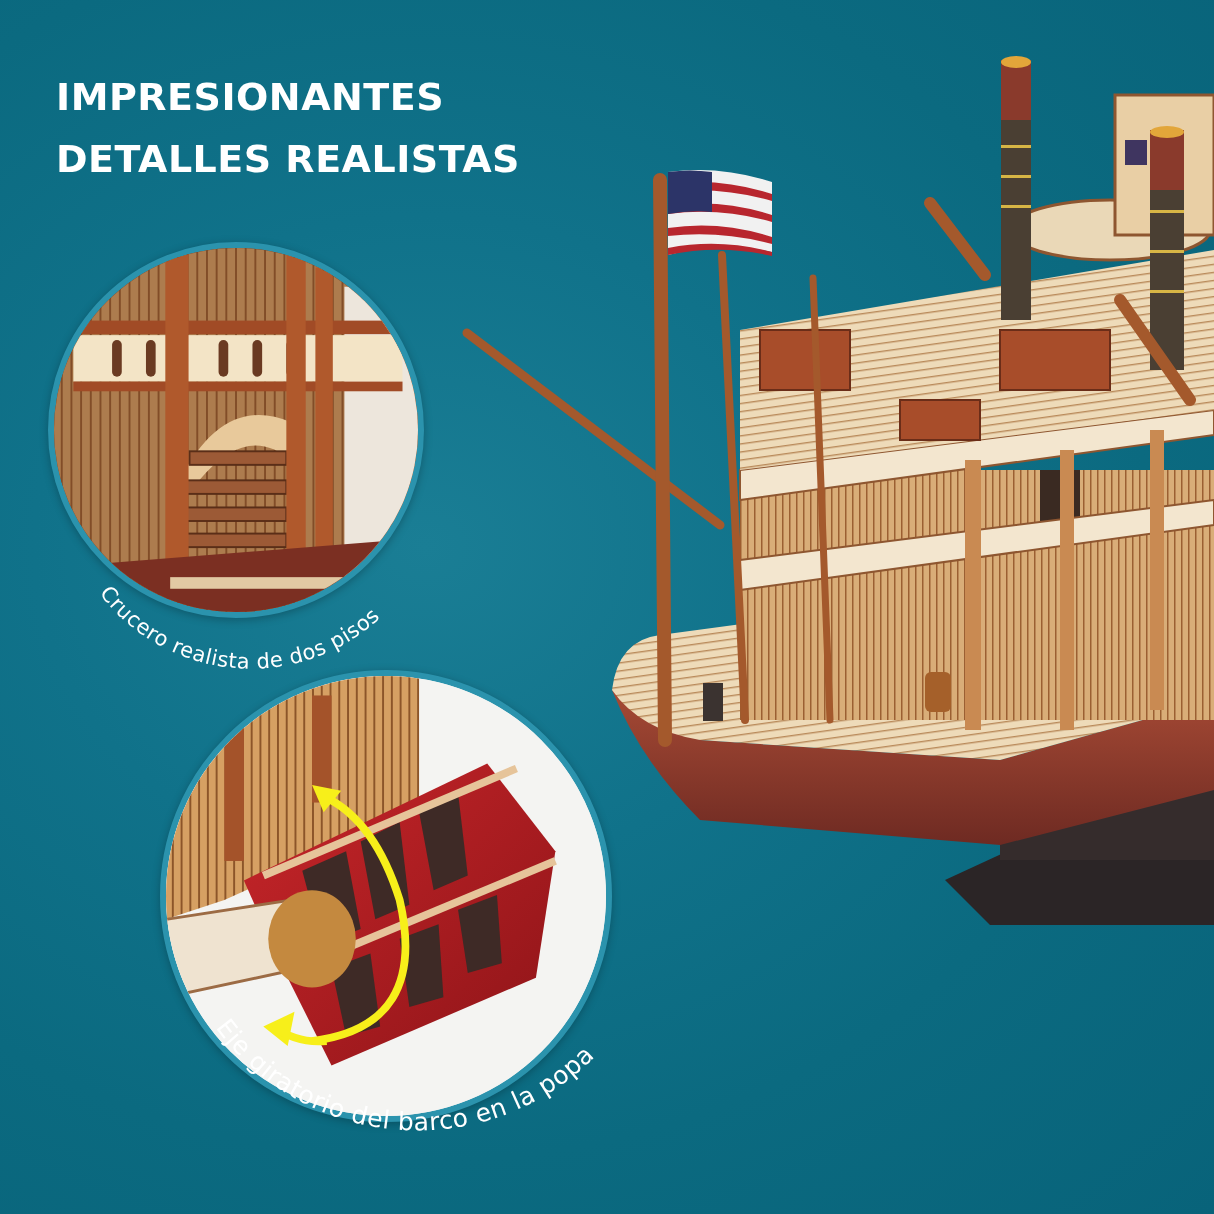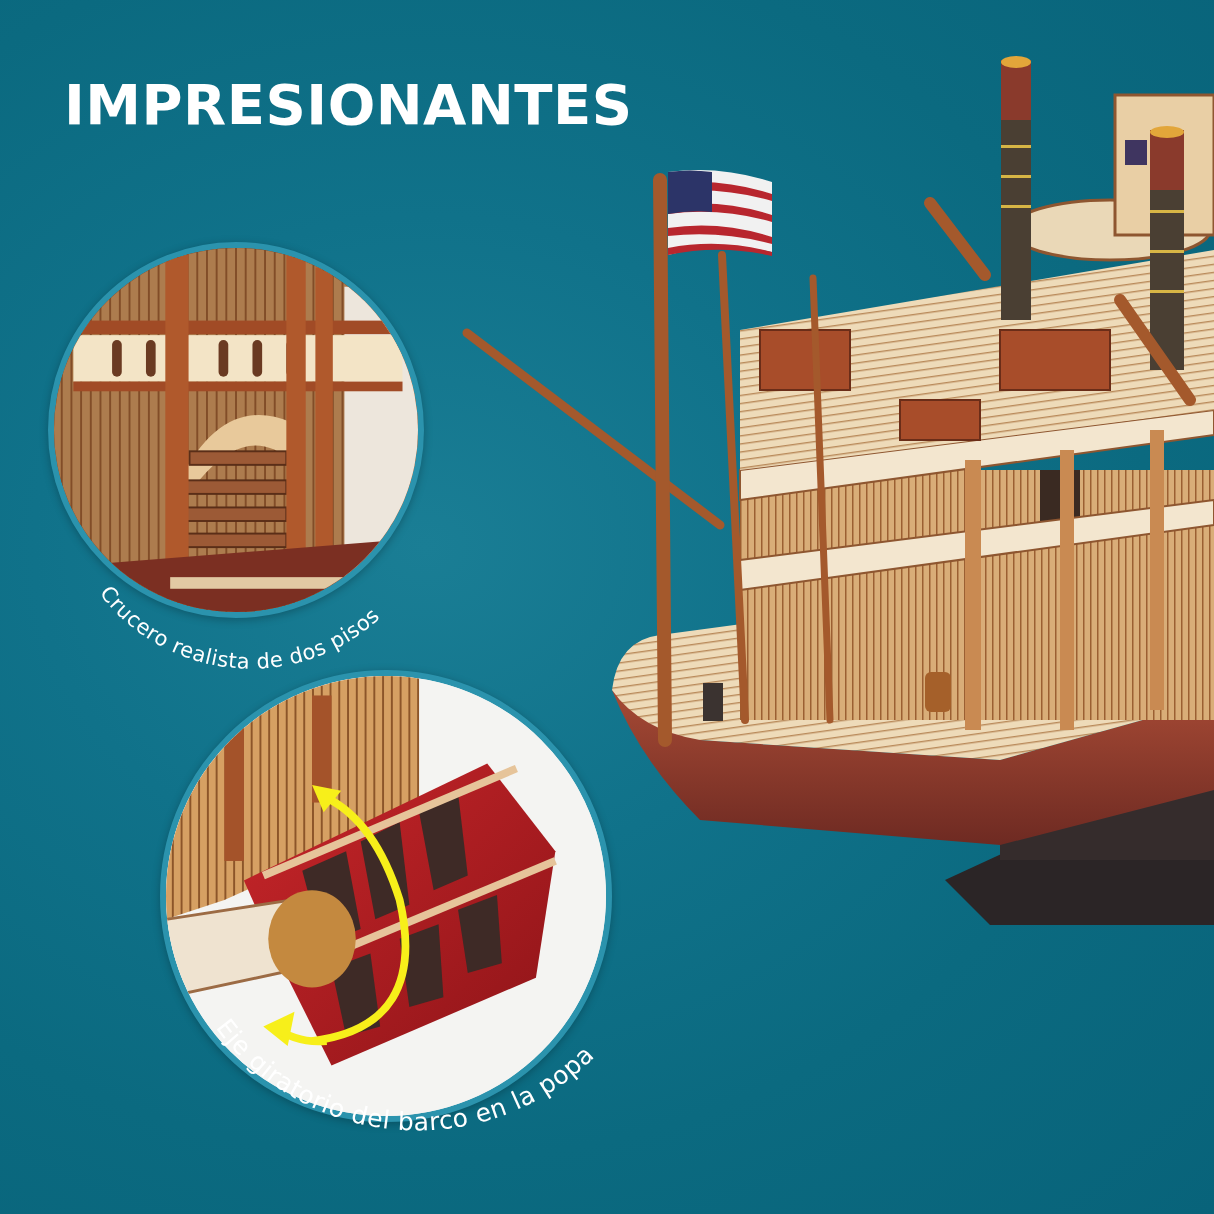--- a/index.html
+++ b/index.html
@@ -2,23 +2,23 @@
 <html><head>
 <meta charset="utf-8">
 <style>
   html, body { margin:0; padding:0; }
   body { width:1214px; height:1214px; overflow:hidden; font-family:"Liberation Sans", sans-serif; }
   .canvas {
     position:relative; width:1214px; height:1214px; overflow:hidden;
     background: radial-gradient(ellipse at 35% 45%, #1a7e95 0%, #10728a 35%, #0b6a80 65%, #08637a 100%);
   }
   .headline {
-    position:absolute; left:48px; top:58px; margin:16px;
+    position:absolute; left:48px; top:58px; margin:8px;
     color:#ffffff; font-family:"DejaVu Sans", sans-serif; font-weight:bold;
-    font-size:56px; line-height:62px; letter-spacing:0.5px;
+    font-size:38px; line-height:62px; letter-spacing:0.5px;
   }
   .headline span { display:block; }
   .circle {
     position:absolute; border-radius:50%; overflow:hidden;
     border:6px solid #2b93ad; box-sizing:border-box;
     box-shadow: 0 2px 8px rgba(0,0,0,0.25);
   }
   .circle svg { width:100%; height:100%; display:block; }
   #circle-1 { left:48px; top:242px; width:376px; height:376px; background:#8a4a28; }
   #circle-2 { left:160px; top:670px; width:452px; height:452px; background:#f2f2f0; }
@@ -26,20 +26,21 @@
   .curved text { fill:#ffffff; font-family:"DejaVu Sans", sans-serif; }
   .ship { position:absolute; left:460px; top:0; width:754px; height:940px; }
 </style>
 </head>
 <body>
 
 <div class="canvas">
 
   <h1 class="headline">
     <span>IMPRESIONANTES</span>
+    <span>DETALLES REALISTAS</span>
   </h1>
 
   <svg class="ship" viewBox="460 0 754 940">
     <defs>
       <linearGradient id="hullG" x1="0" y1="0" x2="0" y2="1">
         <stop offset="0" stop-color="#a64a35"></stop>
           <stop offset="1" stop-color="#6e2a22"></stop>
       </linearGradient>
       <linearGradient id="deckG" x1="0" y1="0" x2="1" y2="0">
         <stop offset="0" stop-color="#efdcbc"></stop>

